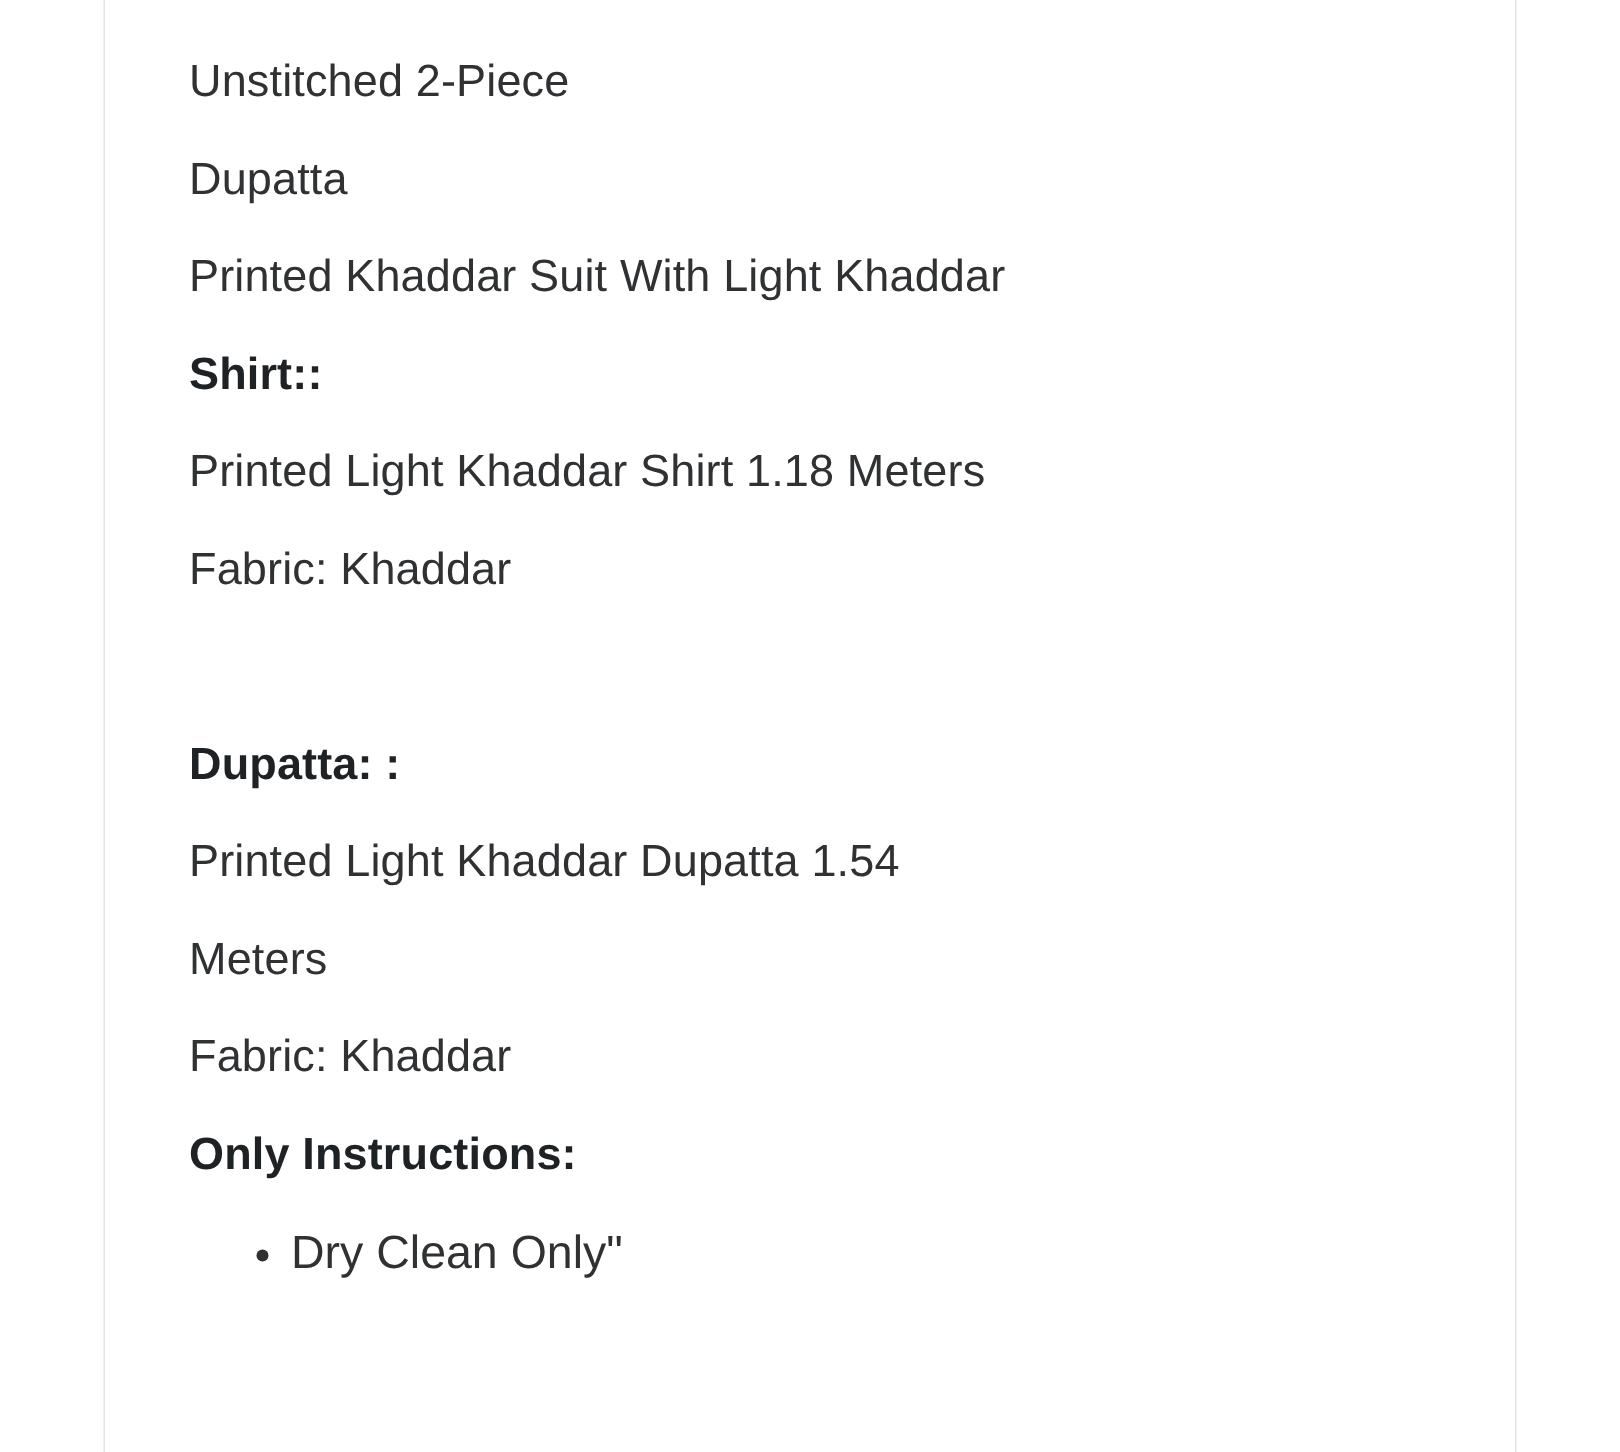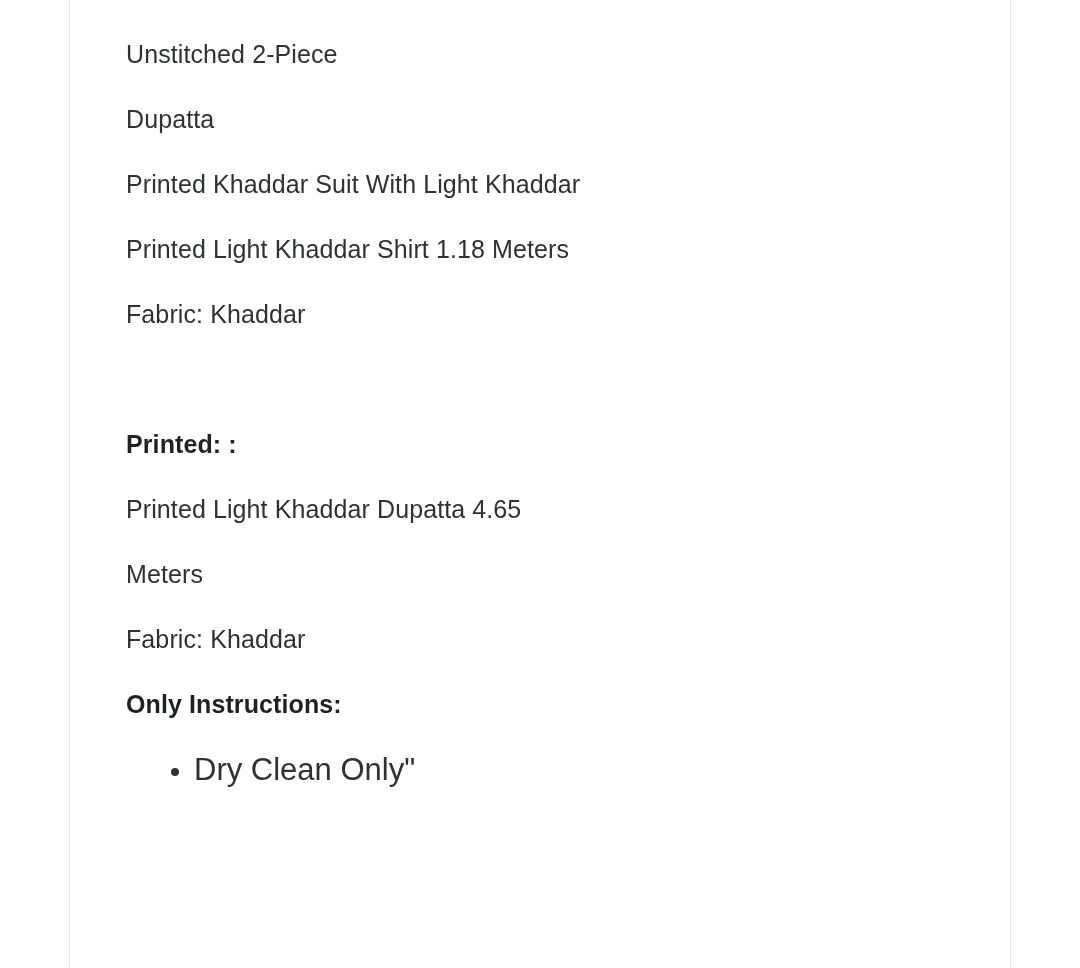--- a/index.html
+++ b/index.html
@@ -32,21 +32,21 @@
   .rule-right { left: 1010px; }
 
   .content {
     position: absolute;
     left: 126px;
     top: 22px;
     width: 860px;
   }
 
   .line {
-    font-size: 25px;
+    font-size: 30px;
     line-height: 65px;
     font-weight: 400;
     letter-spacing: 0.1px;
     color: #2f3133;
     white-space: pre-wrap;
   }
   .line.bold {
     font-weight: 700;
     color: #1f2224;
   }
@@ -75,27 +75,28 @@
 
   <div class="rule rule-left"></div>
   <div class="rule rule-right"></div>
 
   <div class="content">
 
     <div class="line">Unstitched 2-Piece</div>
     <div class="line">Dupatta</div>
     <div class="line">Printed Khaddar Suit With Light Khaddar</div>
 
+    <div class="line bold">Shirt::</div>
     <div class="line">Printed Light Khaddar Shirt 1.18 Meters</div>
     <div class="line">Fabric: Khaddar</div>
 
     <div class="line spacer">&nbsp;</div>
 
-    <div class="line bold">Printed: :</div>
-    <div class="line">Printed Light Khaddar Dupatta 4.65</div>
+    <div class="line bold">Dupatta: :</div>
+    <div class="line">Printed Light Khaddar Dupatta 1.54</div>
     <div class="line">Meters</div>
     <div class="line">Fabric: Khaddar</div>
 
     <div class="line bold">Only Instructions:</div>
     <ul class="care-list">
       <li>Dry Clean Only"</li>
     </ul>
 
   </div>
 </div>

